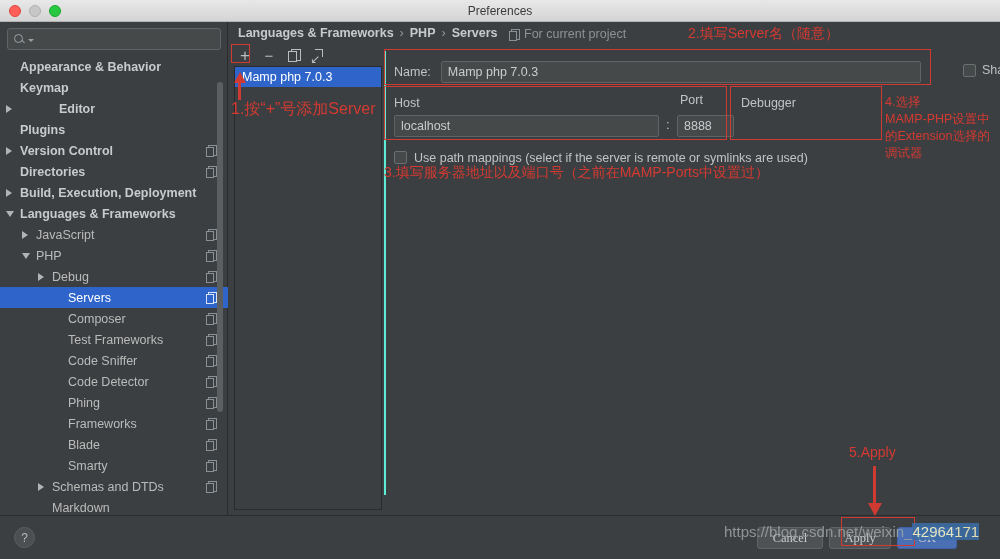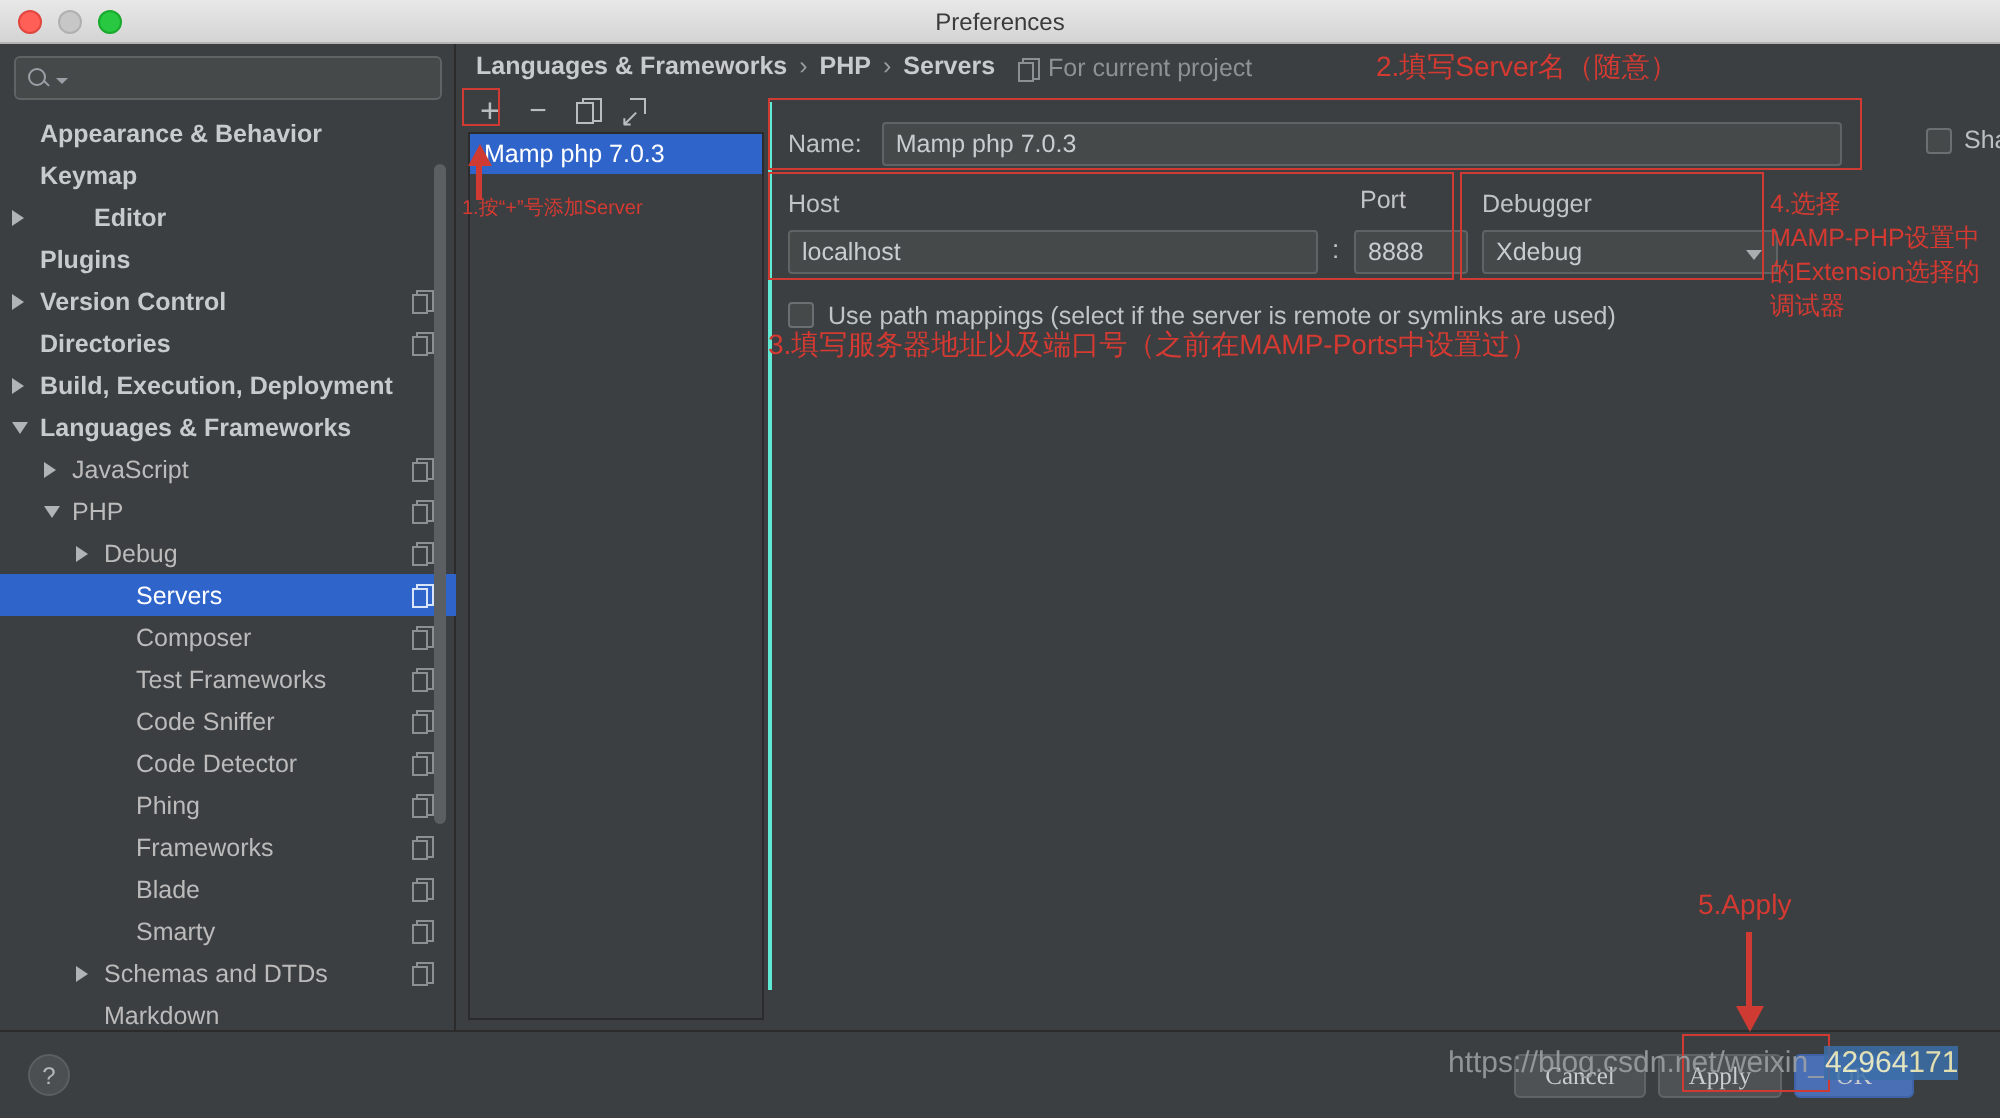--- a/index.html
+++ b/index.html
@@ -296,21 +296,21 @@
     </div>
     <div class="tree" id="tree">
         <div class="tnode bold">
           <span class="tlabel" style="margin-left: 20px;">Appearance &amp; Behavior</span>
         </div>
         <div class="tnode bold">
           <span class="tlabel" style="margin-left: 20px;">Keymap</span>
         </div>
         <div class="tnode bold">
           <span class="arrow closed" style="left: 6px; top: 6.5px;"></span>
-          <span class="tlabel" style="margin-left: 8px; padding-left: 39px;">Editor</span>
+          <span class="tlabel" style="margin-left: 20px; padding-left: 39px;">Editor</span>
         </div>
         <div class="tnode bold">
           <span class="tlabel" style="margin-left: 20px;">Plugins</span>
         </div>
         <div class="tnode bold">
           <span class="arrow closed" style="left: 6px; top: 6.5px;"></span>
           <span class="tlabel" style="margin-left: 20px;">Version Control</span>
           <span class="copy-icon"></span>
         </div>
         <div class="tnode bold">
@@ -430,44 +430,40 @@
       <div class="hostbox">
         <span class="grp-label">Host</span>
         <span class="port-label">Port</span>
         <input id="host-input" class="txt-input" type="text" value="localhost" style="">
         <span class="colon">:</span>
         <input id="port-input" class="txt-input" type="text" value="8888" style="">
       </div>
 
       <div class="debugbox">
         <span class="grp-label">Debugger</span>
-        <div class="select-ctl">
-          <span>Xdebug</span>
-          <span class="sel-caret"></span>
-        </div>
       </div>
 
       <div class="pathmap-row">
         <span class="cbox"></span>
         <span class="cb-label">Use path mappings (select if the server is remote or symlinks are used)</span>
       </div>
     </div>
   </div>
 
   <div class="bottombar">
     <div class="help-btn">?</div>
     <div class="btn" id="btn-cancel">Cancel</div>
     <div class="btn" id="btn-apply">Apply</div>
     <div class="btn" id="btn-ok">OK</div>
   </div>
 
   <div class="redbox" style="left:231px; top:44px; width:19px; height:19px;"></div>
   <div class="arrow-up" style="left:234px; top:72px;"></div>
   <div class="redline" style="left:238px; top:82px; width:3px; height:18px;"></div>
-  <div class="ann" style="left:231px; top:98px; font-size:10px;">1.按“+”号添加Server</div>
+  <div class="ann" style="left:231px; top:98px; font-size:16px;">1.按“+”号添加Server</div>
 
   <div class="ann" style="left:688px; top:24px; font-size:14px;">2.填写Server名（随意）</div>
   <div class="redbox" style="left:384px; top:49px; width:547px; height:36px;"></div>
 
   <div class="redbox" style="left:384px; top:86px; width:343px; height:54px;"></div>
   <div class="ann" style="left:384px; top:163px; font-size:14px;">3.填写服务器地址以及端口号（之前在MAMP-Ports中设置过）</div>
 
   <div class="redbox" style="left:730px; top:86px; width:152px; height:54px;"></div>
   <div class="ann" style="left:885px; top:94px; font-size:12.5px;">4.选择
 MAMP-PHP设置中

